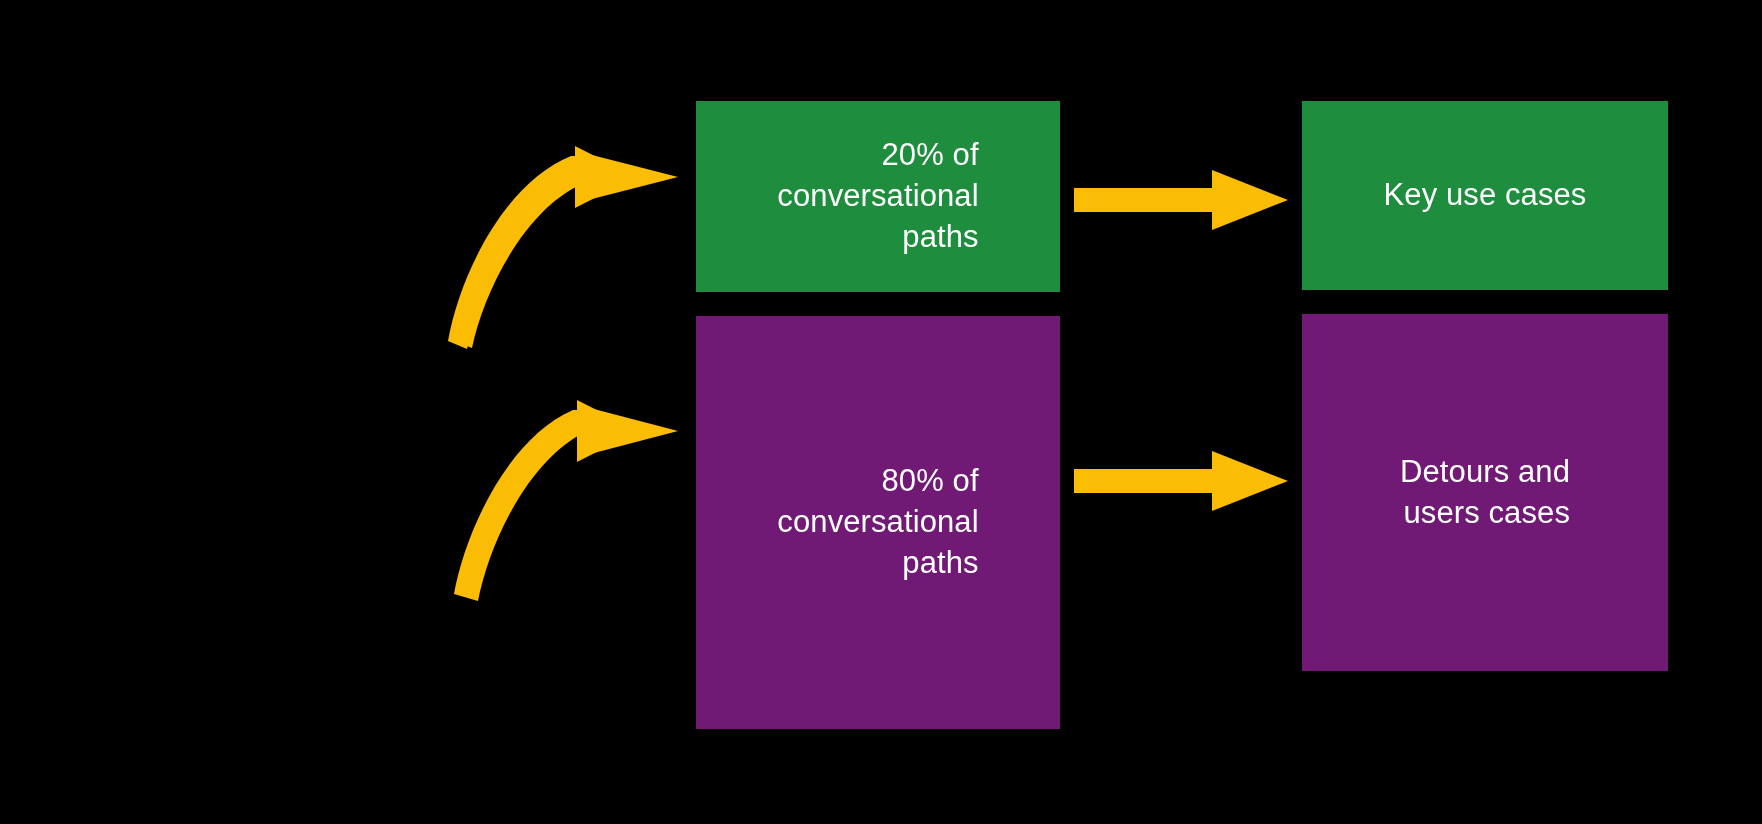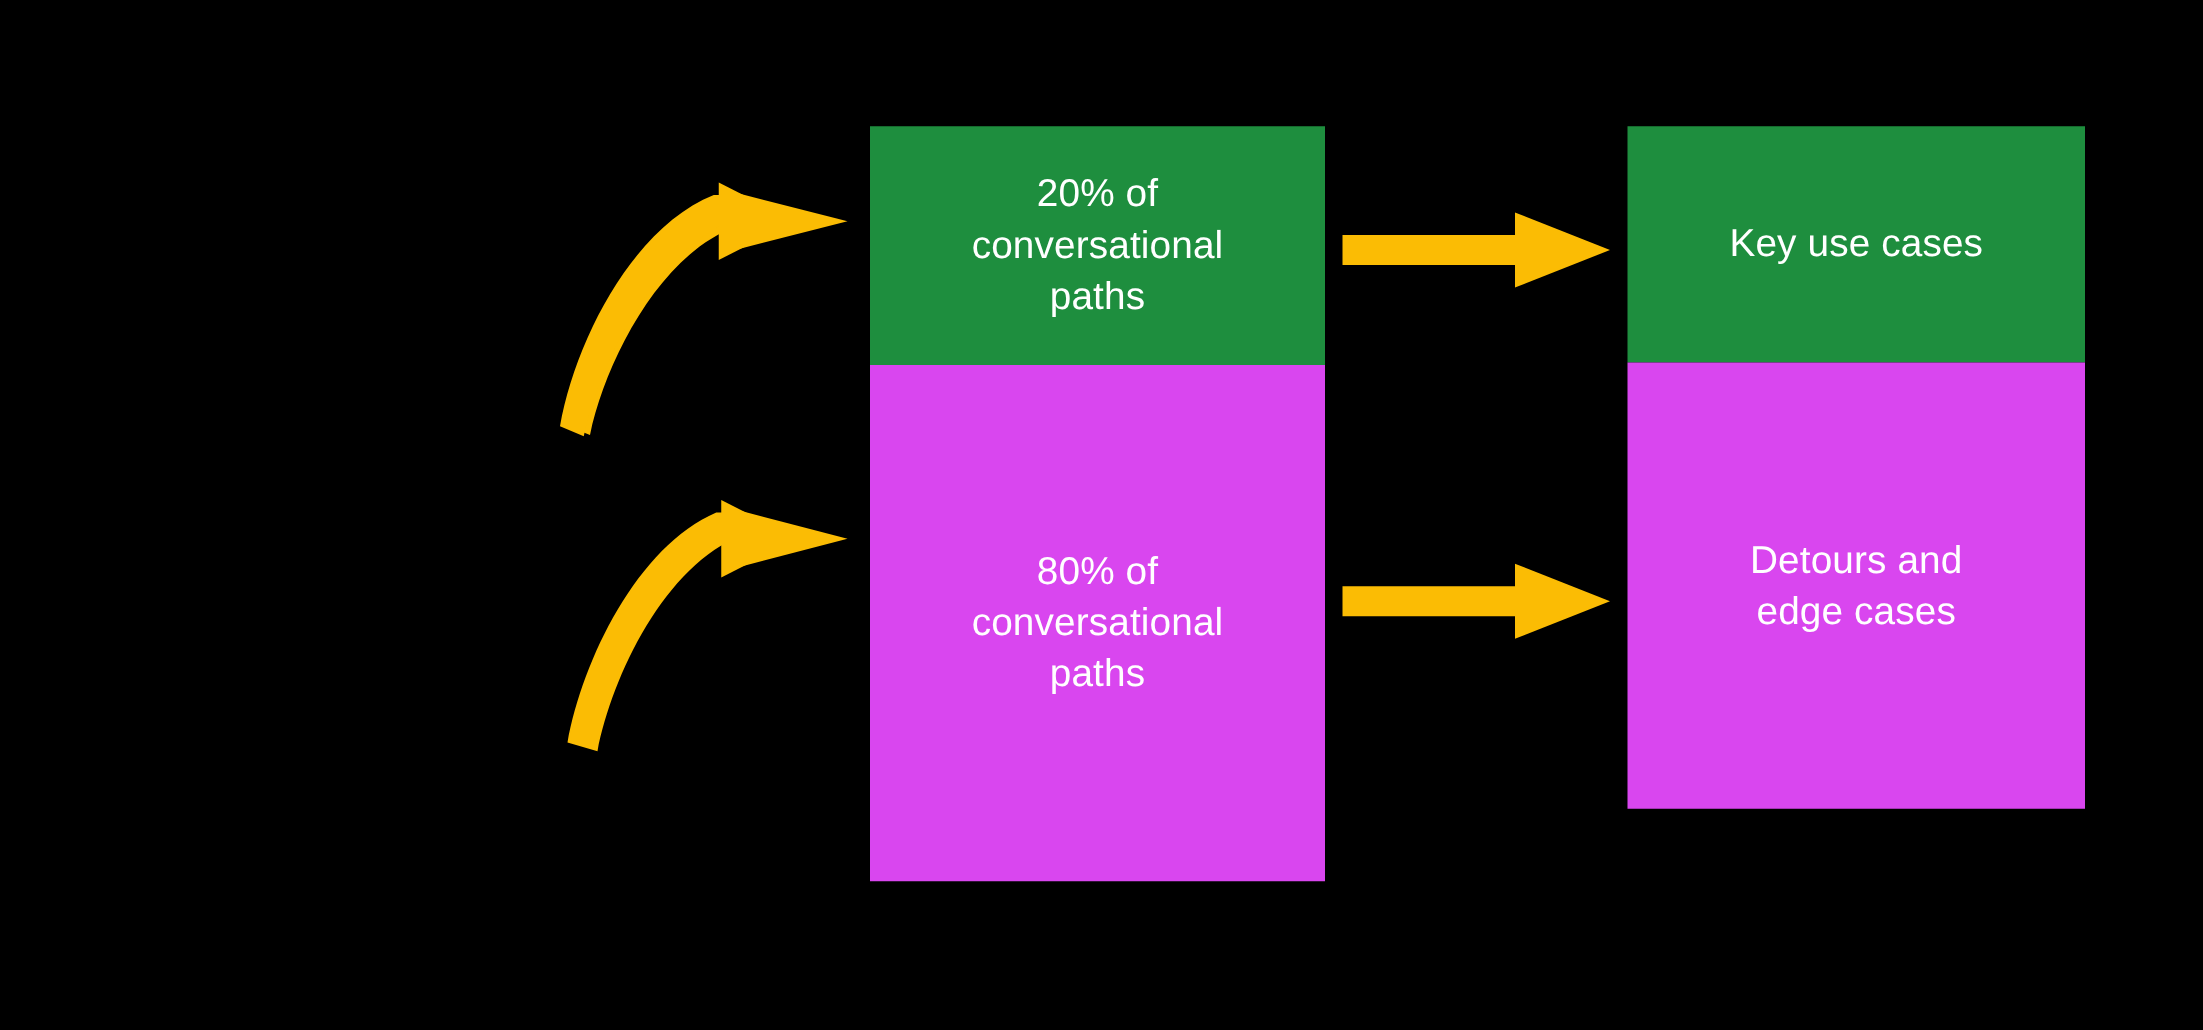--- a/index.html
+++ b/index.html
@@ -22,24 +22,24 @@
     position: absolute;
   }
   .seg {
     position: absolute;
     left: 0;
     width: 100%;
     box-sizing: border-box;
     display: flex;
     align-items: center;
     justify-content: center;
-    text-align: center;
+    text-align: right;
   }
   .seg-green { background: #1E8E3E; }
-  .seg-blue  { background: #d946ef; }
+  .seg-blue  { background: #701a75; margin-top: 24px; }
   .seg-label {
     color: #FFFFFF;
     font-weight: 400;
     line-height: 1.32;
     letter-spacing: 0.1px;
     padding: 0 10px;
     white-space: pre-line;
   }
   
   #col-users { left: 87px; top: 101px; width: 368px; height: 604px; }
@@ -86,21 +86,21 @@
 paths</span>
     </div>
   </div>
 
   <div class="col" id="col-cases">
     <div class="seg seg-green">
       <span class="seg-label">Key use cases</span>
     </div>
     <div class="seg seg-blue">
       <span class="seg-label">Detours and
-edge cases</span>
+users cases</span>
     </div>
   </div>
 
   <svg class="arrow-svg" id="arrow-curve-top" viewBox="0 0 260 230">
     <path d="M 32 208 C 44 150 88 62 150 41 L 150 24 L 130 24 C 70 48 24 134 12 200 Z" fill="#FBBC04" transform="translate(0,0)"></path>
     <path d="M 27 209 C 40 148 86 56 152 34 L 152 16 L 131 16 C 66 42 20 133 8 201 Z" fill="#FBBC04"></path>
     <polygon points="135,6 135,68 196,37" fill="#FBBC04"></polygon>
     <polygon points="148,14 148,60 238,37" fill="#FBBC04"></polygon>
   </svg>
 

